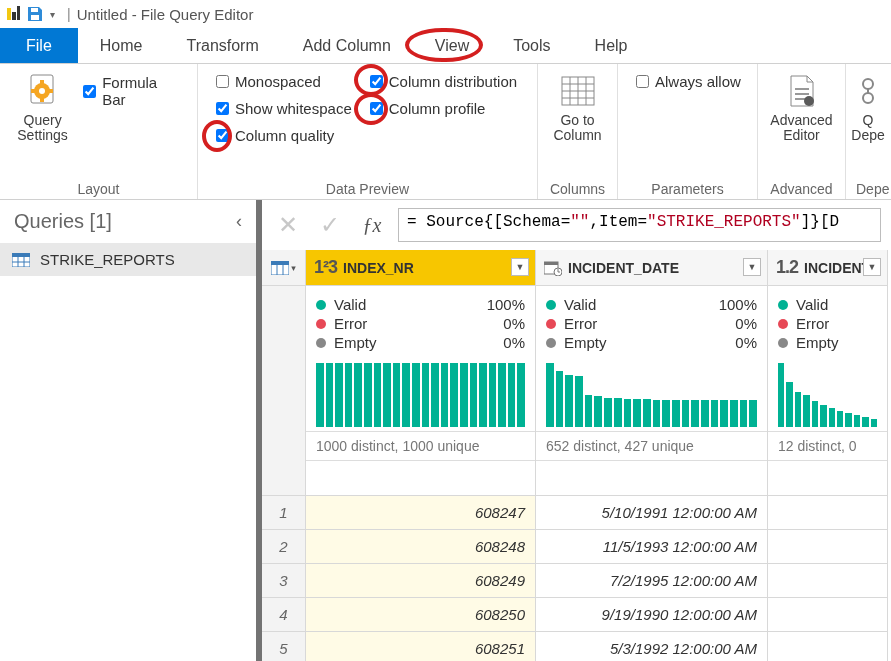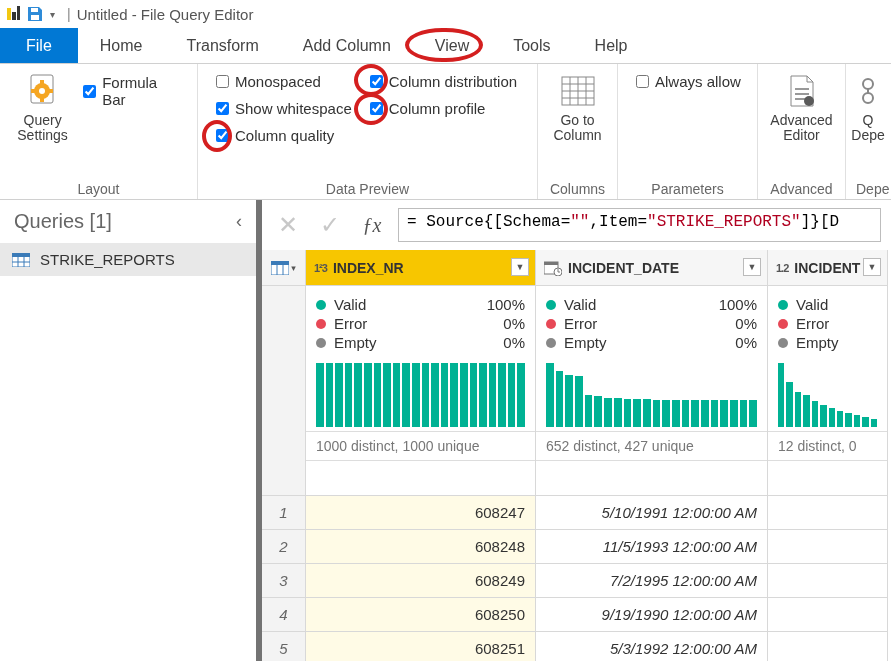--- a/index.html
+++ b/index.html
@@ -148,21 +148,21 @@
     display:flex;align-items:center;justify-content:center;
     font-style:italic; font-size:15px;
   }
   .g-corner { height:36px; font-style:normal;}
   .g-head {
     height:36px; display:flex; align-items:center;
     padding:0 8px; font-weight:600; color:#333;
     background:#f6f6f6; position:relative;
   }
   .g-head.sel { background:#f7c600; }
-  .g-head .type-icon { margin-right:6px; color:#555; font-size:11px; letter-spacing:-1px; display:flex;align-items:center;}
+  .g-head .type-icon { margin-right:6px; color:#555; font-size:18px; letter-spacing:-1px; display:flex;align-items:center;}
   .g-head .col-caret {
     position:absolute; right:6px; top:8px;
     width:18px;height:18px;border:1px solid #bbb;background:#fff;
     display:flex;align-items:center;justify-content:center;font-size:9px;color:#555;
     cursor:pointer;
   }
 
   .qpanel {
     background:#fff;
   }
@@ -176,21 +176,21 @@
   .q-chart { height:72px; padding:4px 10px 0 10px; display:flex; align-items:flex-end; gap:2px;}
   .q-chart .bar { flex:1; background:#00b294; }
   .q-foot { padding:4px 10px 6px 10px; color:#777; font-size:14px; border-bottom:1px solid #ddd;}
   .q-foot-border-top { border-top:1px solid #ddd; margin-top:4px; padding-top:6px;}
 
   .g-cell {
     height:34px; display:flex; align-items:center;
     padding:0 10px; font-size:15px; color:#333; background:#fff;
   }
   .g-cell.sel { background:#fffbe6; }
-  .g-cell.num { justify-content:flex-end; }
+  .g-cell.num { justify-content:flex-end; font-style:italic;}
   .g-cell.date { justify-content:flex-end; font-style:italic;}
 
   svg { display:block; }
 </style>
 </head>
 <body>
 
 <div class="titlebar">
   <span class="tb-icon">
     <svg width="16" height="16">

